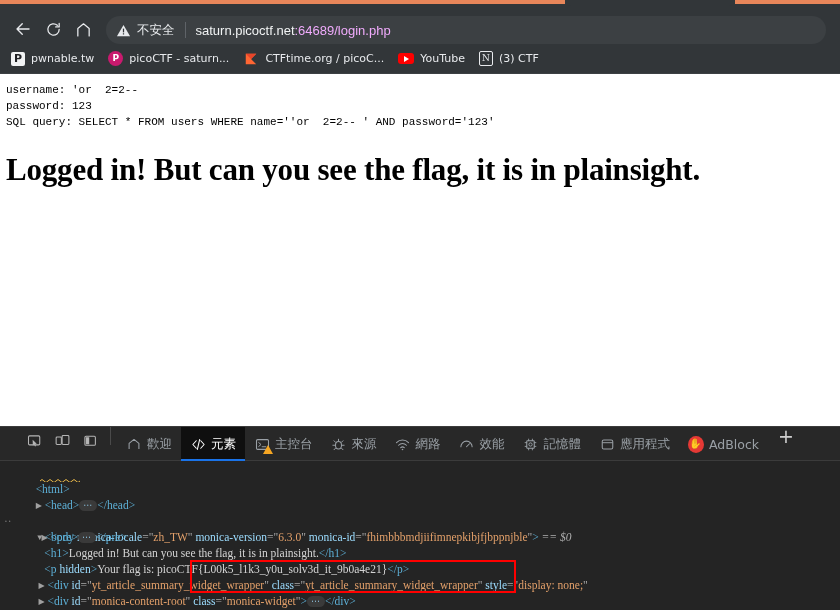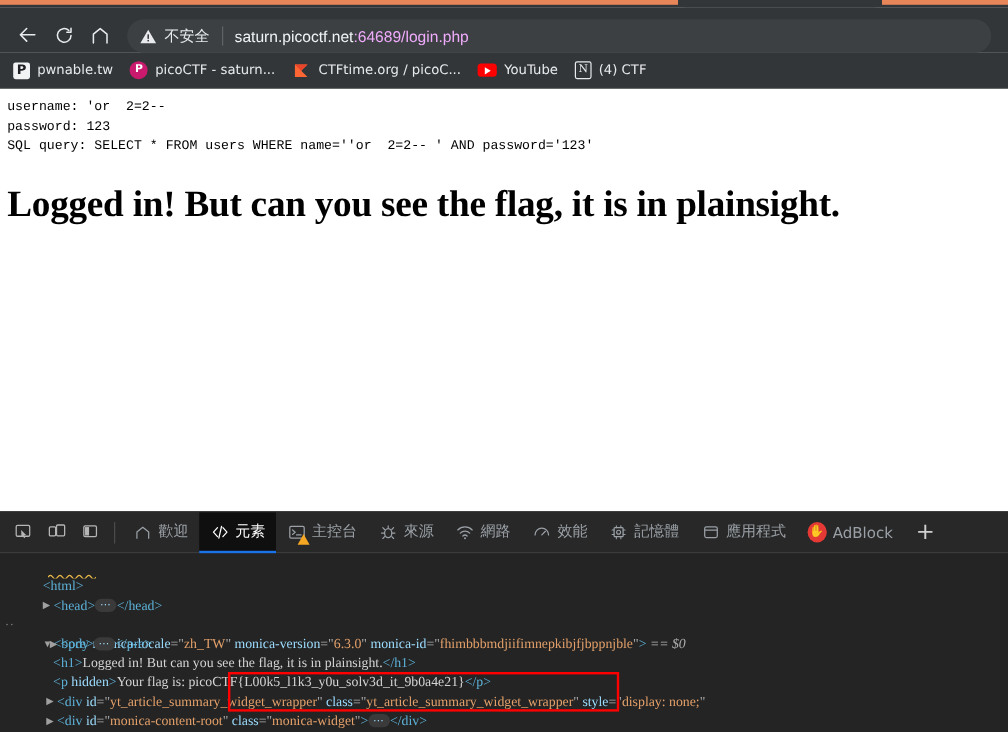--- a/index.html
+++ b/index.html
@@ -123,23 +123,23 @@
     font-size: 31px; font-weight: bold; color: #000000;
     letter-spacing: -0.2px;
   }
 
   
   .devtools {
     position: absolute; left: 0; top: 426px; width: 840px; height: 184px;
     background: #242424; border-top: 1px solid #3b3b3b;
   }
   .dt-toolbar {
-    height: 34px; display: flex; align-items: center;
+    height: 34px; display: flex; align-items: flex-start;
     background: #282828; border-bottom: 1px solid #3b3b3b;
-    padding-left: 5px;
+    padding-left: 20px;
   }
   .dt-iconbtn {
     width: 28px; height: 28px; display: flex; align-items: center;
     justify-content: center; flex: 0 0 auto;
   }
   .dt-divider {
     width: 1px; height: 18px; background: #4a4a4a; margin: 0 6px;
     flex: 0 0 auto;
   }
   .dt-tab {
@@ -269,21 +269,21 @@
       <span class="bm-label">CTFtime.org / picoC...</span>
     </div>
     <div class="bm">
       <span class="bm-ico">
           <span class="ico-yt"></span>
         </span>
       <span class="bm-label">YouTube</span>
     </div>
     <div class="bm">
       <span class="bm-ico ico-notion">N</span>
-      <span class="bm-label">(4) CTF</span>
+      <span class="bm-label">(3) CTF</span>
     </div>
   </div>
 
   <div class="viewport">
     <pre class="page-pre">username: 'or  2=2--
 password: 123
 SQL query: SELECT * FROM users WHERE name=''or  2=2-- ' AND password='123'</pre>
     <h1 class="page-h1">Logged in! But can you see the flag, it is in plainsight.</h1>
   </div>
 

